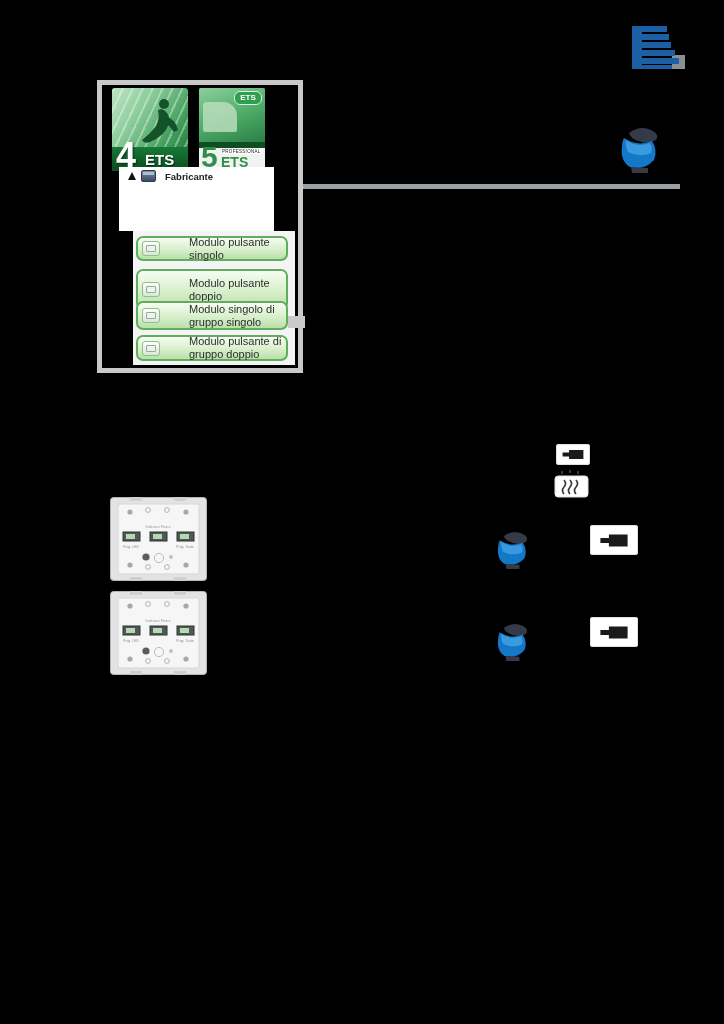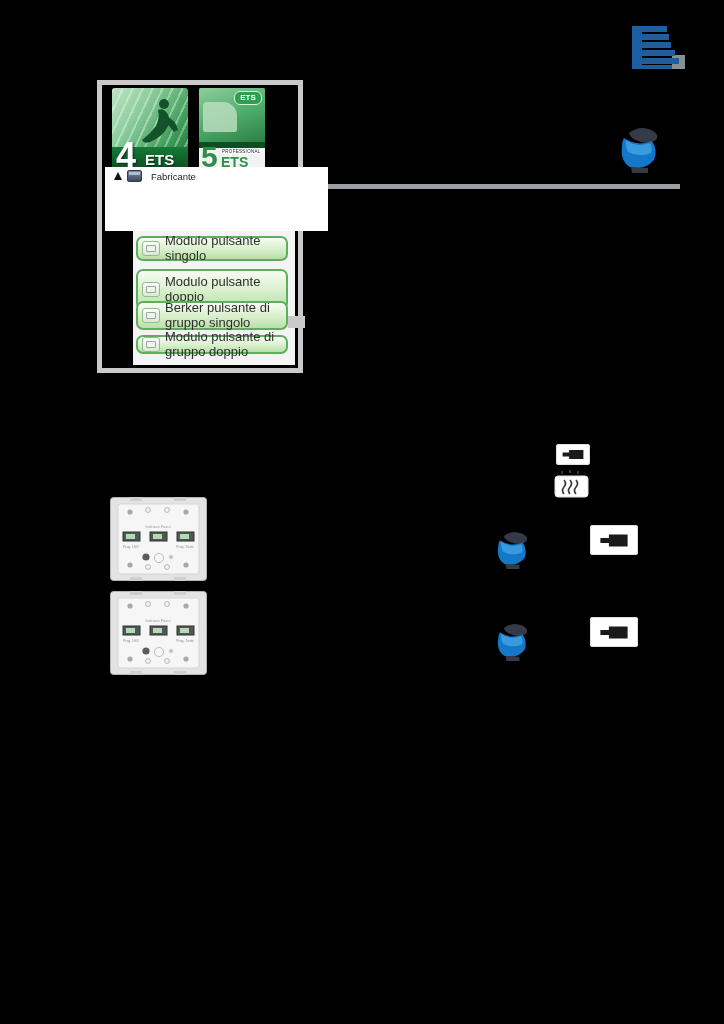--- a/index.html
+++ b/index.html
@@ -32,42 +32,42 @@
         background:#2e9e4f;border:1px solid #d9efdd;color:#fff;font-size:8px;font-weight:bold;
         text-align:center;line-height:12px;}
   .ets5 .strip{position:absolute;left:0;top:54px;width:100%;height:6px;background:#0f4d22;}
   .ets5 .bottom{position:absolute;left:0;top:60px;width:100%;height:29px;background:#f1f3f1;}
   .ets5-num{position:absolute;left:2px;top:52px;font-size:30px;font-weight:bold;color:#2f8f4a;}
   .ets5-ets{position:absolute;left:22px;top:66px;font-size:14px;font-weight:bold;color:#2f8f4a;}
   .ets5-pro{position:absolute;left:22px;top:61px;font-size:4.5px;color:#222;background:#fff;
         padding:0 1px;letter-spacing:.3px;}
 
   
-  .tree{left:3px;top:82px;width:223px;height:64px;background:#fff;}
+  .tree{left:17px;top:82px;width:155px;height:64px;background:#fff;font-weight:bold;}
   .tree-row{position:absolute;left:0;width:100%;height:20px;}
   .tri{position:absolute;top:5px;width:0;height:0;border-left:4px solid transparent;
        border-right:4px solid transparent;border-bottom:8px solid #111;}
   .node-icon{position:absolute;top:3px;width:15px;height:12px;border-radius:2px;
        background:linear-gradient(#7d8aa0,#3d4b63);border:1px solid #2c3a52;box-sizing:border-box;}
   .node-icon::after{content:"";position:absolute;left:1px;top:1px;right:1px;height:3px;background:#aebdd2;}
   .node-icon.light{background:linear-gradient(#dfe9f7,#9fc1e8);border-color:#7ba4cf;}
   .node-icon.light::after{background:#5f93cf;}
   .tree-label{position:absolute;top:4px;font-size:9.5px;color:#222;}
   .tree-label.big{font-size:13.5px;top:2px;}
 
   
   .btn-panel{left:31px;top:146px;width:162px;height:134px;background:#f4f4f4;}
   .gbtn{position:absolute;left:3px;width:152px;border:2px solid #5fae5c;border-radius:7px;
         background:linear-gradient(#f6fdf2,#d8efcb 55%,#b9e0aa);box-sizing:border-box;
         box-shadow:inset 0 1px 0 #fff;display:flex;align-items:center;gap:5px;padding:2px 4px;}
   .gbtn .mini{flex:0 0 auto;width:16px;height:13px;border-radius:3px;border:1px solid #8fbf8a;
         background:linear-gradient(#fdfefd,#d9e8d5);position:relative;}
   .gbtn .mini::after{content:"";position:absolute;left:3px;top:3px;right:3px;bottom:3px;
         border:1px solid #9aa89a;border-radius:1px;background:#eef3ee;}
-  .gbtn .lbl{font-size:13px;line-height:1.15;color:#2e2e2e;}
+  .gbtn .lbl{font-size:11px;line-height:1.15;color:#2e2e2e;margin-left:24px;}
 
   .stub{left:186px;top:231px;width:17px;height:12px;background:#c9c9c9;}
 
   
   .white-box{background:#fff;border-radius:3px;box-shadow:0 0 0 1px #e0e0e0 inset;
         display:flex;align-items:center;justify-content:center;}
 
   svg{display:block;}
 </style>
 </head>
@@ -134,23 +134,23 @@
       <div class="gbtn" style="top:5px;height:25px">
         <span class="mini"></span>
         <span class="lbl">Modulo pulsante singolo</span>
       </div>
       <div class="gbtn" style="top:38px;height:41px">
         <span class="mini"></span>
         <span class="lbl">Modulo pulsante doppio</span>
       </div>
       <div class="gbtn" style="top:70px;height:29px">
         <span class="mini"></span>
-        <span class="lbl">Berker pulsante di gruppo singolo</span>
-      </div>
-      <div class="gbtn" style="top:104px;height:19px">
+        <span class="lbl">Modulo singolo di gruppo singolo</span>
+      </div>
+      <div class="gbtn" style="top:104px;height:26px">
         <span class="mini"></span>
         <span class="lbl">Modulo pulsante di gruppo doppio</span>
       </div>
     </div>
 
     <div class="abs stub"></div>
   </div>
 
   <svg class="abs" style="left:110px;top:497px" width="97" height="84" viewBox="0 0 97 84">
     <rect x="0.5" y="0.5" width="96" height="83" rx="3" fill="#e3e3e3" stroke="#b5b5b5"></rect>

